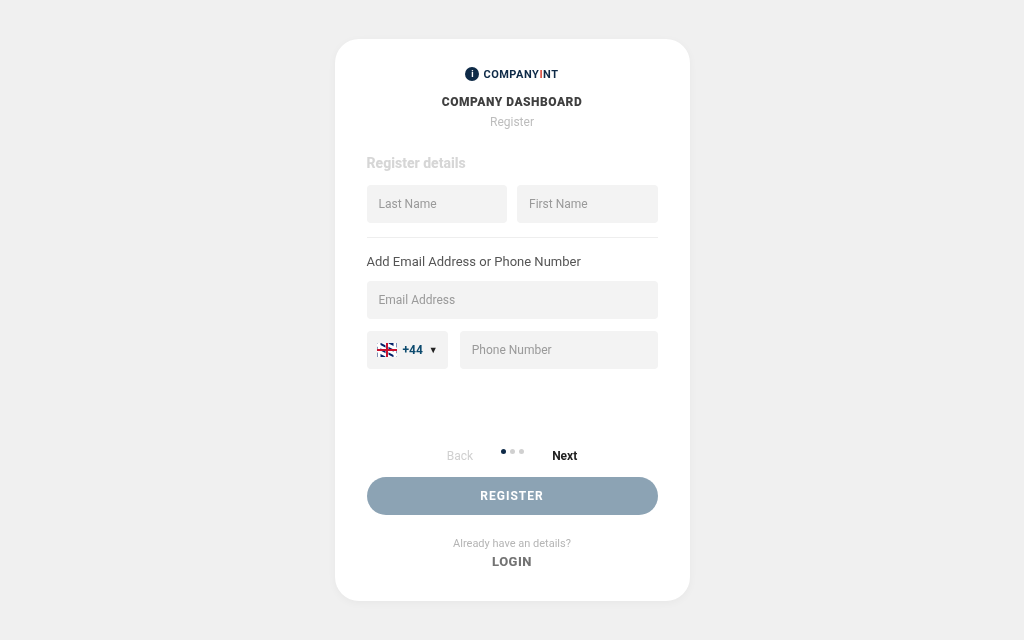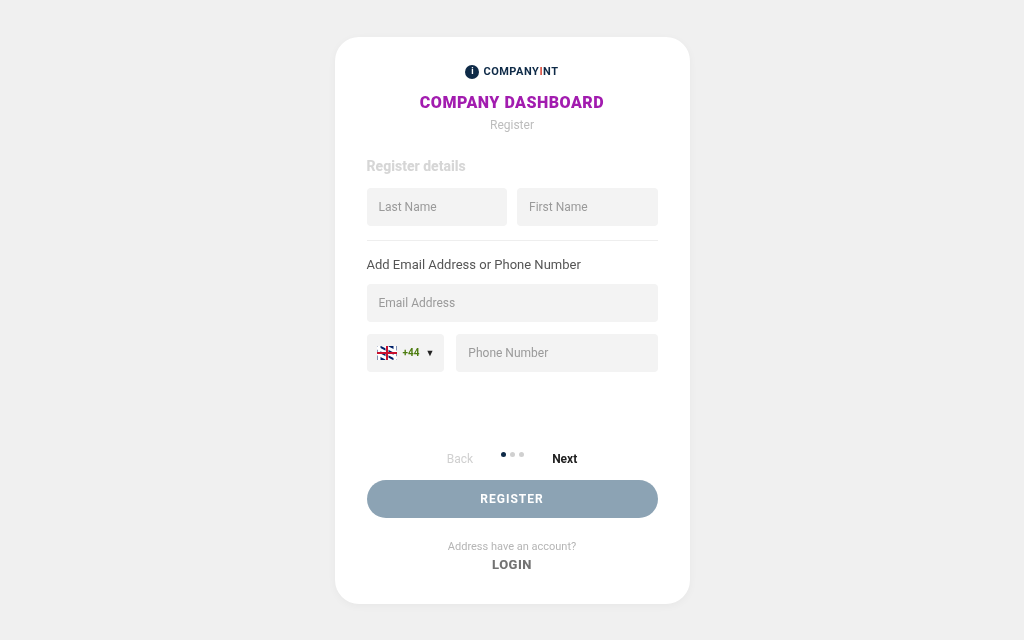--- a/index.html
+++ b/index.html
@@ -50,24 +50,24 @@
       font-size: 11px;
       font-weight: 700;
       letter-spacing: 0.5px;
       color: #0e2a47;
     }
     .logo-text .accent {
       color: #d94c3d;
     }
     .title {
       text-align: center;
-      font-size: 16px;
+      font-size: 12px;
       font-weight: 900;
       letter-spacing: 0.5px;
-      color: #a21caf;
+      color: #404040;
     }
     .subtitle {
       text-align: center;
       font-size: 12px;
       color: #bdbdbd;
       margin-top: 6px;
       margin-bottom: 26px;
     }
     .section-label {
       font-size: 14px;
@@ -165,23 +165,23 @@
       transform: translateY(-50%);
     }
     .flag-uk-red.v {
       width: 2px;
       height: 100%;
       left: 50%;
       top: 0;
       transform: translateX(-50%);
     }
     .country-code {
-      font-size: 10px;
-      font-weight: 700;
-      color: #4d7c0f;
+      font-size: 12px;
+      font-weight: 700;
+      color: #0c4a6e;
     }
     .caret {
       font-size: 9px;
       color: #222;
     }
     .phone-input {
       flex: 1;
     }
     .nav-row {
       display: flex;
@@ -290,16 +290,16 @@
     <div class="dots">
       <span class="dot active"></span>
       <span class="dot"></span>
       <span class="dot"></span>
     </div>
     <span class="nav-next">Next</span>
   </div>
 
   <button class="register-btn">REGISTER</button>
 
-  <div class="footer-text">Address have an account?</div>
+  <div class="footer-text">Already have an details?</div>
   <div class="login-link">LOGIN</div>
 
 </div>
 
 </body></html>

